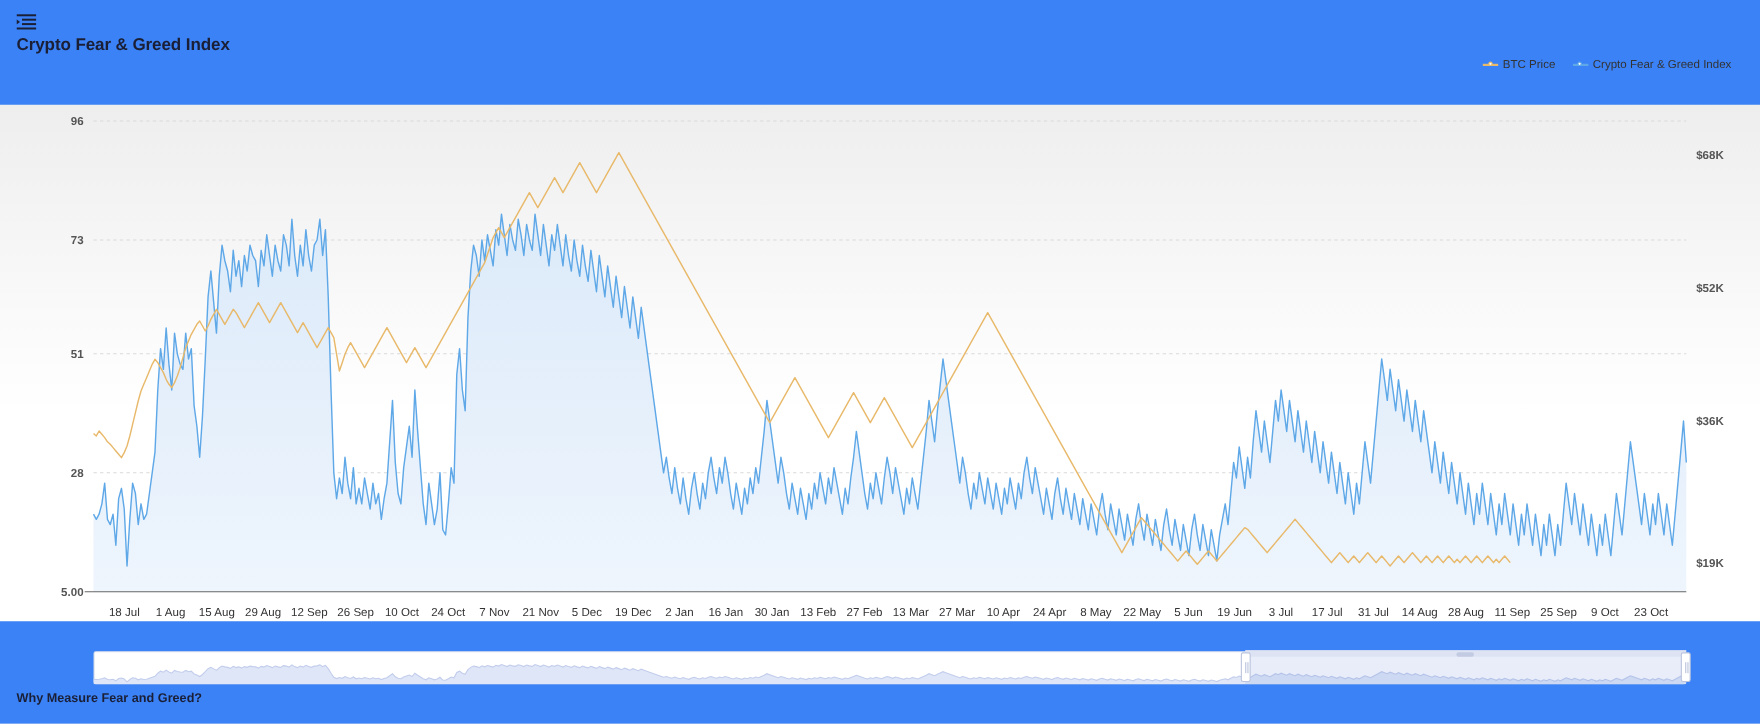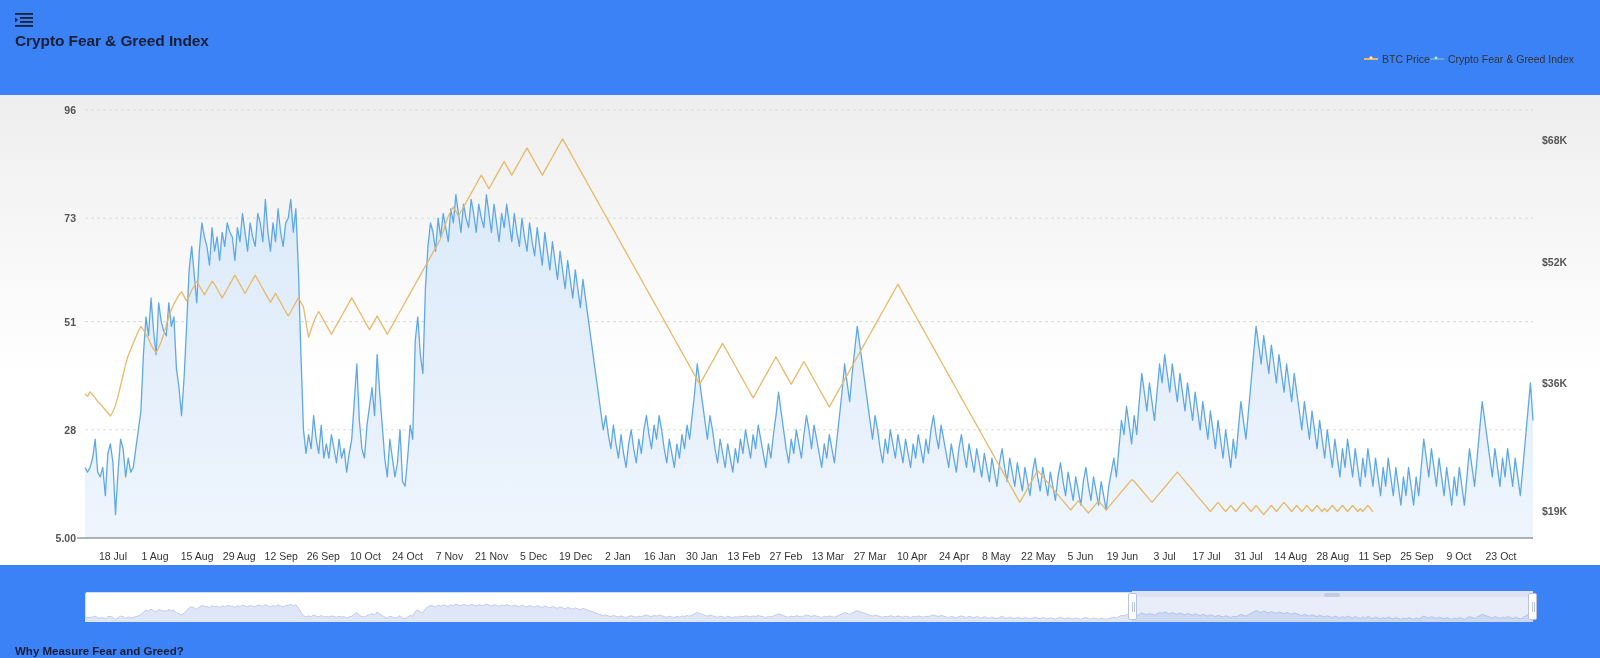--- a/index.html
+++ b/index.html
@@ -23,21 +23,21 @@
   }
   #page-title {
     position: absolute; left: 15px; top: 32px;
     font-size: 15.5px; font-weight: bold; color: #1a1f36;
     letter-spacing: -0.1px;
   }
 
   
   #legend {
     position: absolute; right: 26px; top: 53px;
-    display: flex; align-items: center; 
+    display: flex; align-items: center; gap: 16px;
     font-size: 10.5px; color: #333;
   }
   .legend-item { display:flex; align-items:center; gap:4px; cursor:pointer; }
   .legend-marker {
     position: relative; width: 14px; height: 8px;
   }
   .legend-marker .bar {
     position:absolute; top:3px; left:0; width:14px; height:1.6px;
   }
   .legend-marker .dot {
@@ -93,21 +93,21 @@
     box-shadow: 2px 0 0 #b9c3dd;
   }
   #nav-grip {
     position:absolute; top:1px; width:16px; height:4px;
     background:#c3cbe2; border-radius:2px;
   }
 
   
   #footer-heading {
     position:absolute; left:15px; top:629px;
-    font-size: 11.5px; font-weight: bold; color:#1a1f36;margin-top:16px;
+    font-size: 11.5px; font-weight: bold; color:#1a1f36;
   }
 </style>
 </head>
 <body>
 
 <div id="root">
 
   <div id="menu-icon">
     <svg width="18" height="16" viewBox="0 0 18 16">
       <rect x="0" y="1" width="18" height="1.8" fill="#1a1f36"></rect>

